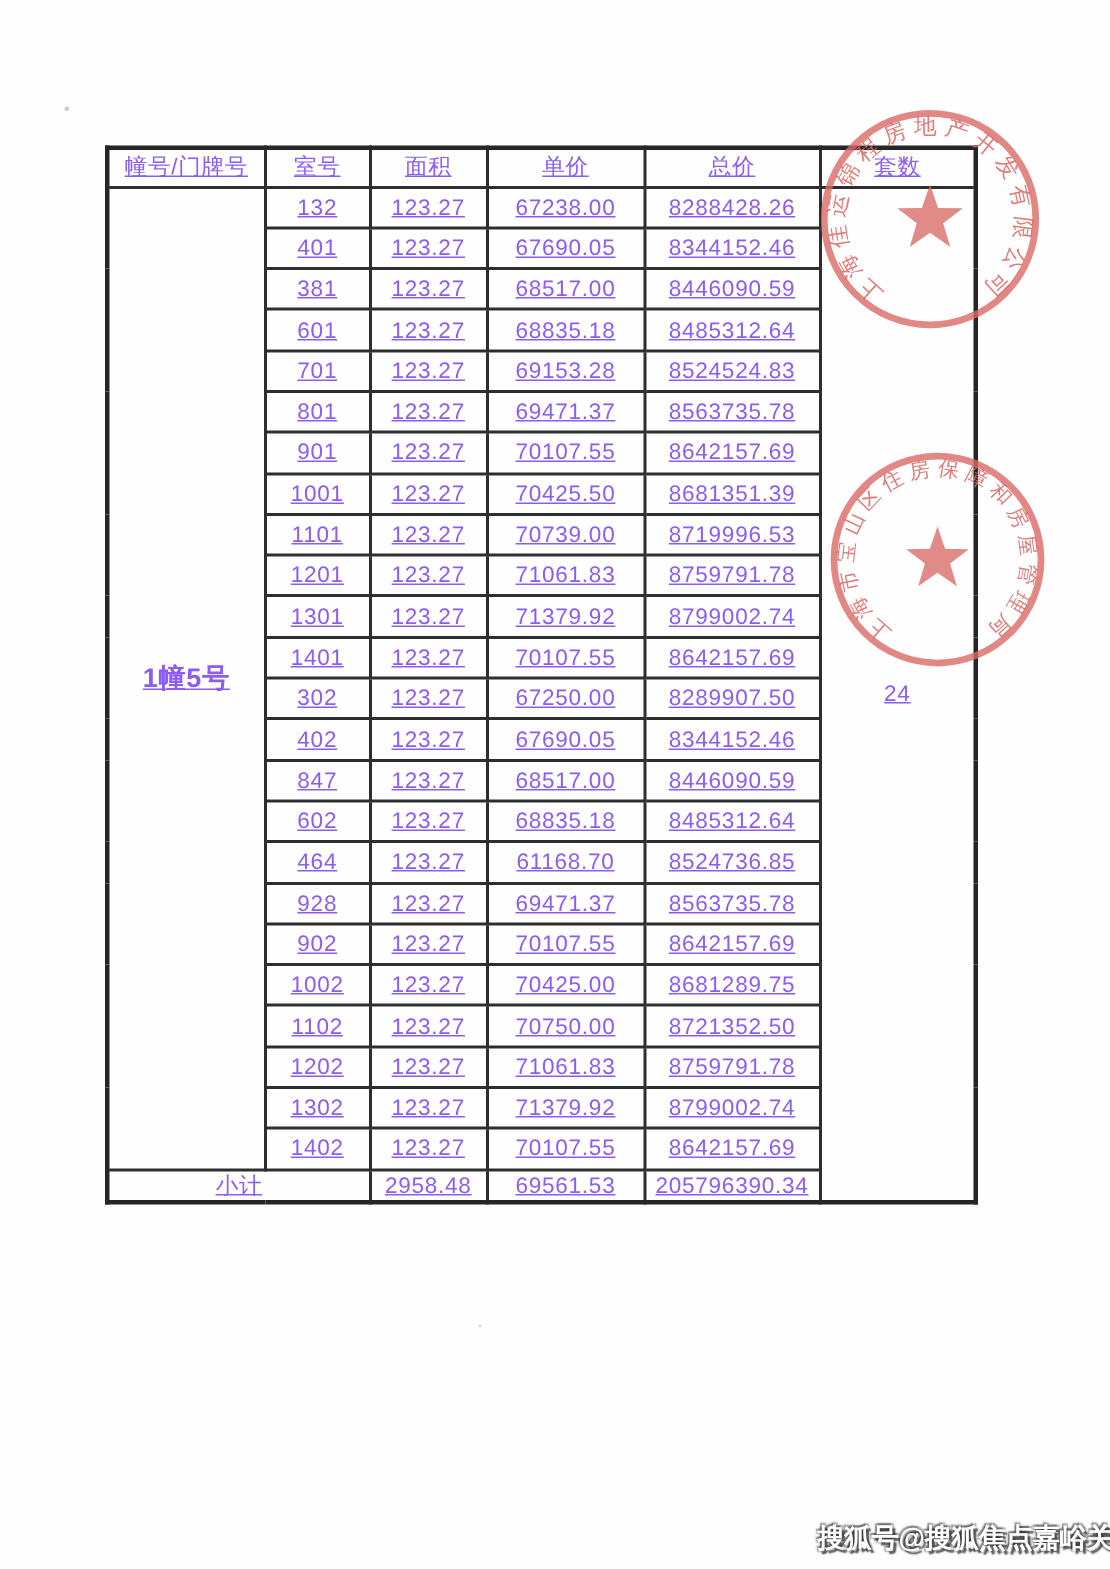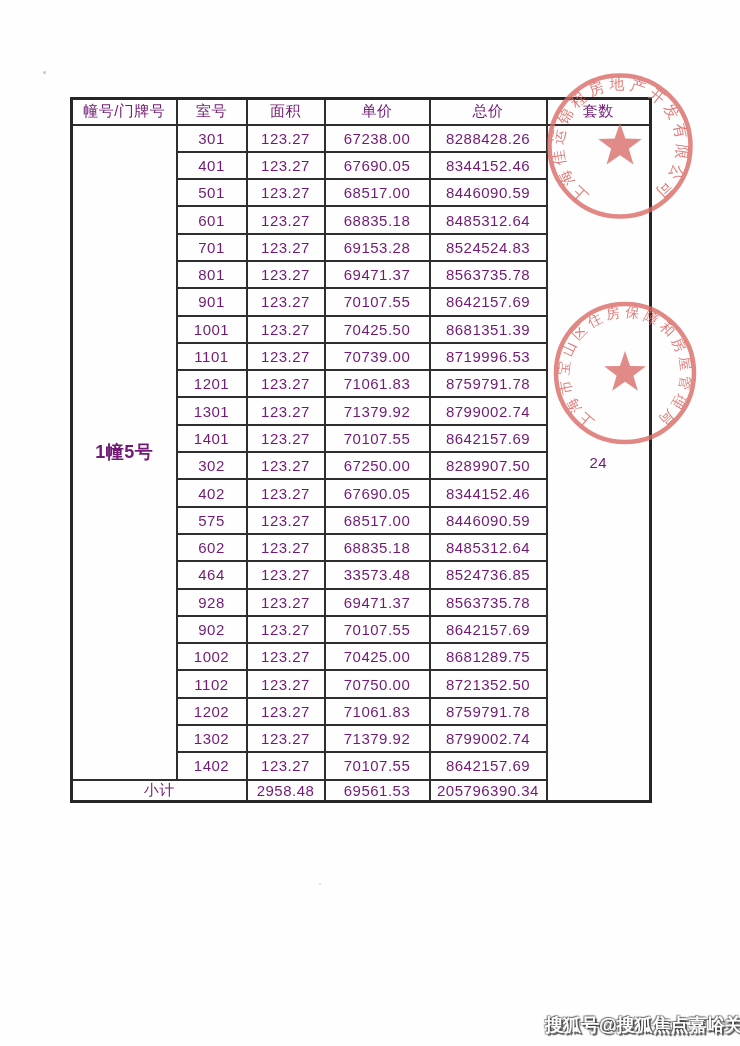--- a/index.html
+++ b/index.html
@@ -10,21 +10,21 @@
     color:#373737;
   }
   .page{position:absolute;inset:0;background:#fffefe;}
 
   
   table.price-table{
     position:absolute;left:70px;top:97px;
     width:579px;table-layout:fixed;
     border-collapse:collapse;
     border:3px solid #262626;
-    font-size:15px;color:#701a75;
+    font-size:15px;color:#8b5cf6;text-decoration:underline;
   }
   .price-table th,.price-table td{
     border:2px solid #2e2e2e;
     text-align:center;vertical-align:middle;
     padding:0;font-weight:normal;
     letter-spacing:.5px;
   }
   .price-table thead tr{height:26px;}
   .price-table tbody tr{height:27.3px;}
   .price-table tr.subtotal{height:14px;}
@@ -76,34 +76,34 @@
         <th>室号</th>
         <th>面积</th>
         <th>单价</th>
         <th>总价</th>
         <th>套数</th>
       </tr>
     </thead>
     <tbody>
         <tr>
           <td class="building-cell" rowspan="24">1幢5号</td>
-          <td>301</td>
+          <td>132</td>
           <td>123.27</td>
           <td>67238.00</td>
           <td>8288428.26</td>
           <td class="units-cell" rowspan="25">24</td>
         </tr>
         <tr>
           <td>401</td>
           <td>123.27</td>
           <td>67690.05</td>
           <td>8344152.46</td>
         </tr>
         <tr>
-          <td>501</td>
+          <td>381</td>
           <td>123.27</td>
           <td>68517.00</td>
           <td>8446090.59</td>
         </tr>
         <tr>
           <td>601</td>
           <td>123.27</td>
           <td>68835.18</td>
           <td>8485312.64</td>
         </tr>
@@ -161,35 +161,35 @@
           <td>67250.00</td>
           <td>8289907.50</td>
         </tr>
         <tr>
           <td>402</td>
           <td>123.27</td>
           <td>67690.05</td>
           <td>8344152.46</td>
         </tr>
         <tr>
-          <td>575</td>
+          <td>847</td>
           <td>123.27</td>
           <td>68517.00</td>
           <td>8446090.59</td>
         </tr>
         <tr>
           <td>602</td>
           <td>123.27</td>
           <td>68835.18</td>
           <td>8485312.64</td>
         </tr>
         <tr>
           <td>464</td>
           <td>123.27</td>
-          <td>33573.48</td>
+          <td>61168.70</td>
           <td>8524736.85</td>
         </tr>
         <tr>
           <td>928</td>
           <td>123.27</td>
           <td>69471.37</td>
           <td>8563735.78</td>
         </tr>
         <tr>
           <td>902</td>

